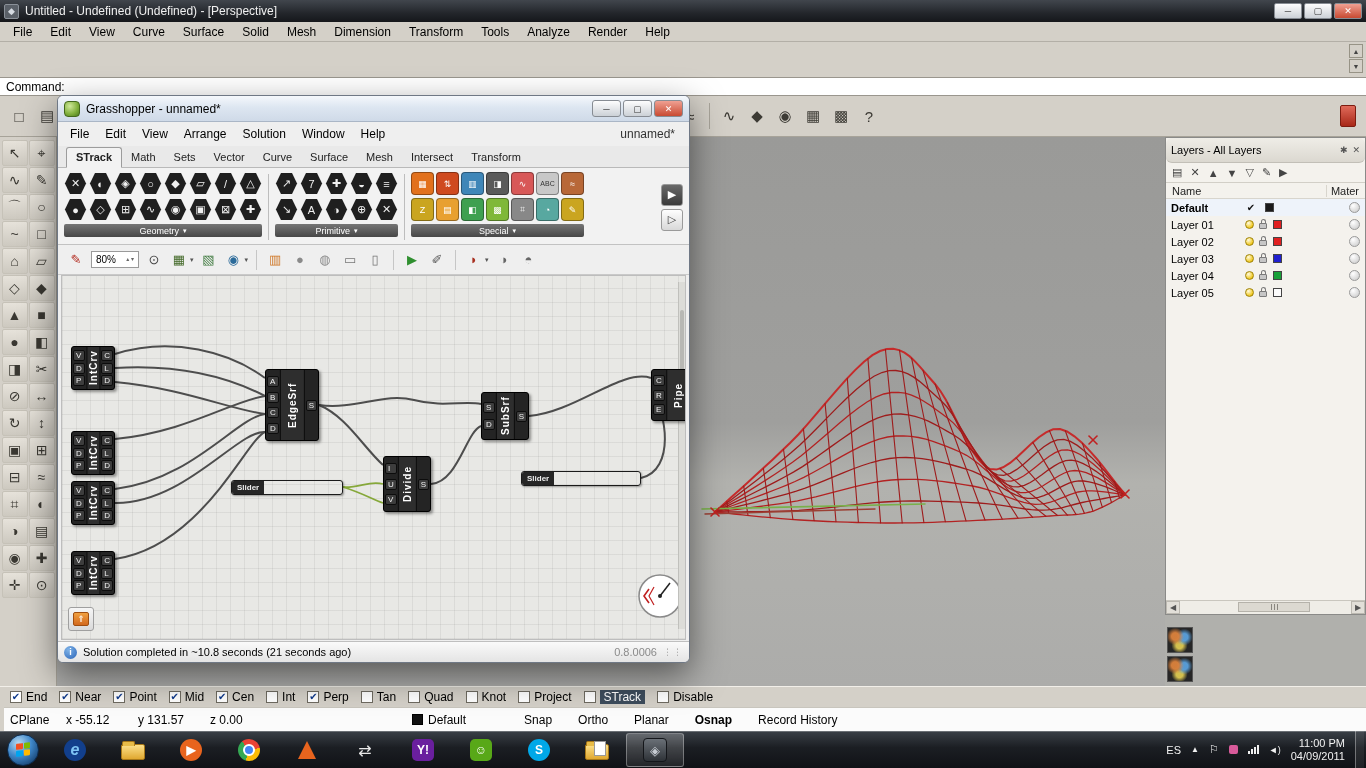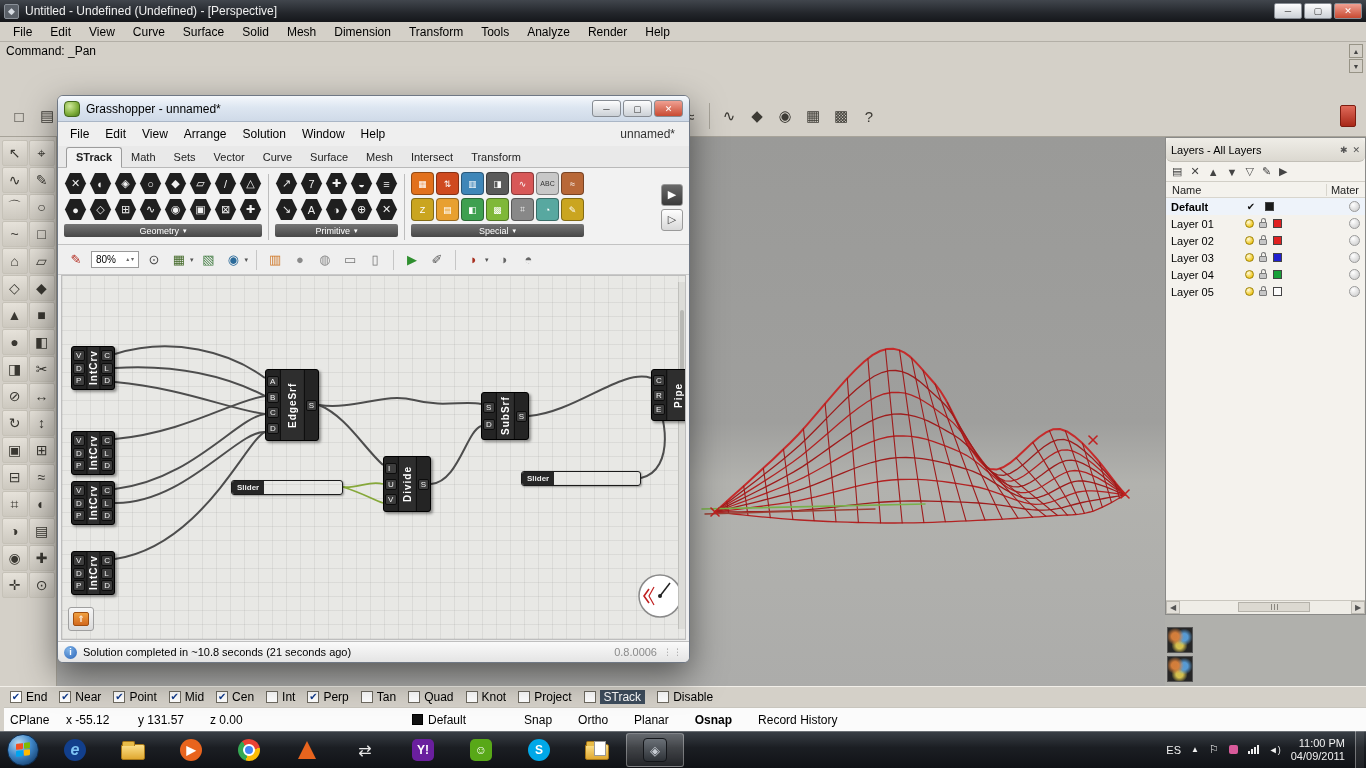--- a/index.html
+++ b/index.html
@@ -47,22 +47,22 @@
 
   
   .viewport{position:absolute;left:57px;top:137px;width:1108px;height:549px;
     background:linear-gradient(180deg,#9a9a98 0%,#9f9f9d 52%,#b2b2ae 63%,#acacaa 100%);overflow:hidden;}
   .viewport svg{position:absolute;left:0;top:0;}
 
   
   .right-col{position:absolute;left:1165px;top:137px;width:201px;height:549px;background:#b0b0ac;}
   .layers-panel{position:absolute;left:0;top:0;width:201px;height:478px;background:#f4f2ed;
     border:1px solid #8a8a88;display:flex;flex-direction:column;font-size:11px;}
-  .lp-title{height:24px;background:linear-gradient(#efede7,#dbd8d0);border-bottom:1px solid #c2bfb7;
-    display:flex;align-items:center;padding:4px 5px;border-radius:6px;}
+  .lp-title{height:17px;background:linear-gradient(#efede7,#dbd8d0);border-bottom:1px solid #c2bfb7;
+    display:flex;align-items:center;padding:12px 5px;border-radius:6px;}
   .lp-title .sp{margin-left:auto;display:flex;gap:5px;font-size:9px;color:#555;}
   .lp-toolbar{height:20px;border-bottom:1px solid #d2cfc7;display:flex;align-items:center;gap:8px;
     padding:0 6px;color:#444;}
   .lp-header{height:16px;border-bottom:1px solid #d8d5cd;display:flex;align-items:center;color:#222;padding:0 6px;}
   .lp-header .mat{margin-left:auto;border-left:1px solid #d8d5cd;padding-left:4px;}
   .lp-rows{flex:1;overflow:hidden;}
   .lp-row{height:17px;display:flex;align-items:center;padding:0 5px;gap:4px;}
   .lp-row.current{background:#eef3fa;}
   .lp-name{width:70px;white-space:nowrap;}
   .bold{font-weight:bold;}
@@ -252,21 +252,21 @@
       <span class="menu-item">Solid</span>
       <span class="menu-item">Mesh</span>
       <span class="menu-item">Dimension</span>
       <span class="menu-item">Transform</span>
       <span class="menu-item">Tools</span>
       <span class="menu-item">Analyze</span>
       <span class="menu-item">Render</span>
       <span class="menu-item">Help</span>
     </div>
 
-  <div class="cmdline" style="top:43px;">Command: _Pan</div>
+  <div class="cmd-prompt">Command:</div>
   <div class="cmd-scroll">
     <span>▲</span>
     <span>▼</span>
   </div>
 
   <div class="toolbar" id="main-toolbar">
       <span class="tb-icon">□</span>
       <span class="tb-icon">▤</span>
       <span class="tb-icon">■</span>
       <span class="tb-icon">≡</span>

